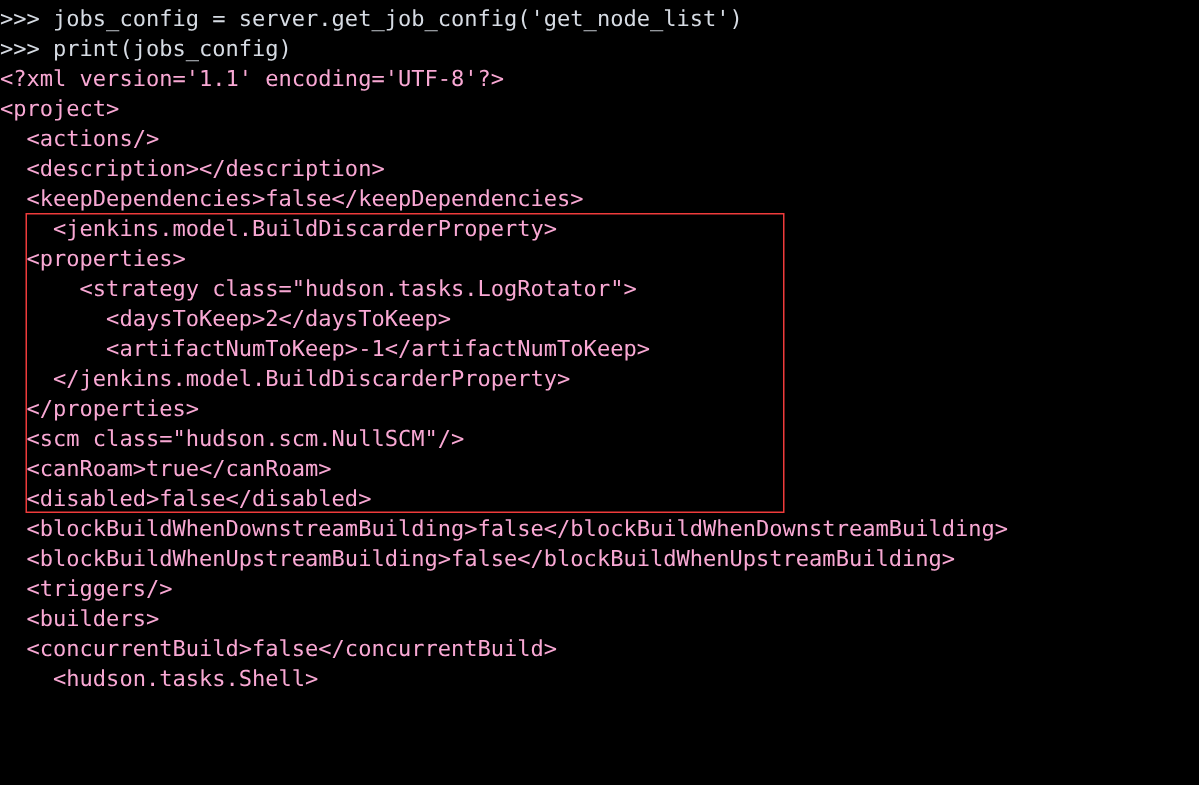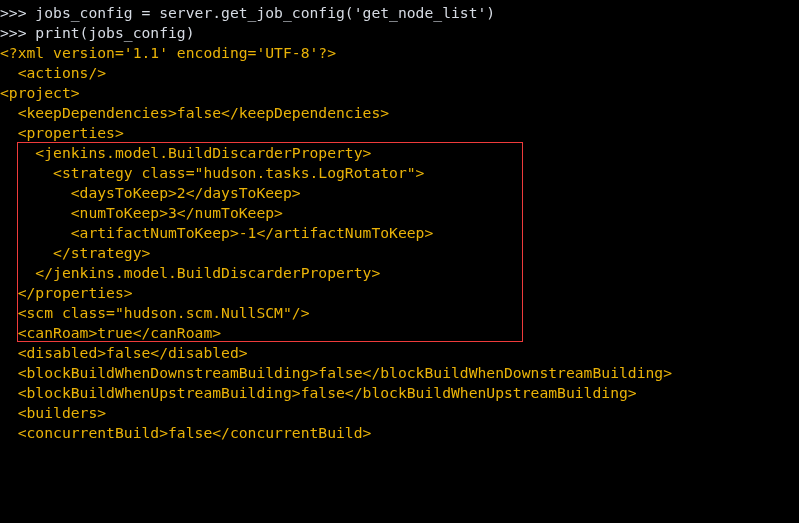--- a/index.html
+++ b/index.html
@@ -20,21 +20,21 @@
   #code-lines {
     position: absolute;
     left: 0;
     top: 3px;
     width: 799px;
   }
   .code-line {
     height: 20px;
     line-height: 20px;
     white-space: pre;
-    color: #eab308;
+    color: #f9a8d4;
     letter-spacing: 0px;
     padding-left: 0px;
   }
   .code-line.prompt {
     color: #d6dbe3;
   }
   #annotation-box {
     position: absolute;
     left: 17px;
     top: 142px;
@@ -46,34 +46,35 @@
   }
 </style>
 </head>
 <body>
 
 <div id="terminal" style="background: rgb(0, 0, 0);">
   <div id="code-lines" style="color: rgb(214, 219, 227);">
       <div class="code-line prompt">&gt;&gt;&gt; jobs_config = server.get_job_config('get_node_list')</div>
       <div class="code-line prompt">&gt;&gt;&gt; print(jobs_config)</div>
       <div class="code-line">&lt;?xml version='1.1' encoding='UTF-8'?&gt;</div>
+      <div class="code-line">&lt;project&gt;</div>
       <div class="code-line">  &lt;actions/&gt;</div>
-      <div class="code-line">&lt;project&gt;</div>
+      <div class="code-line">  &lt;description&gt;&lt;/description&gt;</div>
       <div class="code-line">  &lt;keepDependencies&gt;false&lt;/keepDependencies&gt;</div>
+      <div class="code-line">    &lt;jenkins.model.BuildDiscarderProperty&gt;</div>
       <div class="code-line">  &lt;properties&gt;</div>
-      <div class="code-line">    &lt;jenkins.model.BuildDiscarderProperty&gt;</div>
       <div class="code-line">      &lt;strategy class="hudson.tasks.LogRotator"&gt;</div>
       <div class="code-line">        &lt;daysToKeep&gt;2&lt;/daysToKeep&gt;</div>
-      <div class="code-line">        &lt;numToKeep&gt;3&lt;/numToKeep&gt;</div>
       <div class="code-line">        &lt;artifactNumToKeep&gt;-1&lt;/artifactNumToKeep&gt;</div>
-      <div class="code-line">      &lt;/strategy&gt;</div>
       <div class="code-line">    &lt;/jenkins.model.BuildDiscarderProperty&gt;</div>
       <div class="code-line">  &lt;/properties&gt;</div>
       <div class="code-line">  &lt;scm class="hudson.scm.NullSCM"/&gt;</div>
       <div class="code-line">  &lt;canRoam&gt;true&lt;/canRoam&gt;</div>
       <div class="code-line">  &lt;disabled&gt;false&lt;/disabled&gt;</div>
       <div class="code-line">  &lt;blockBuildWhenDownstreamBuilding&gt;false&lt;/blockBuildWhenDownstreamBuilding&gt;</div>
       <div class="code-line">  &lt;blockBuildWhenUpstreamBuilding&gt;false&lt;/blockBuildWhenUpstreamBuilding&gt;</div>
+      <div class="code-line">  &lt;triggers/&gt;</div>
       <div class="code-line">  &lt;builders&gt;</div>
       <div class="code-line">  &lt;concurrentBuild&gt;false&lt;/concurrentBuild&gt;</div>
+      <div class="code-line">    &lt;hudson.tasks.Shell&gt;</div>
     </div>
   <div id="annotation-box" style="border-color: rgb(238, 59, 59);"></div>
 </div>
 
 </body></html>

